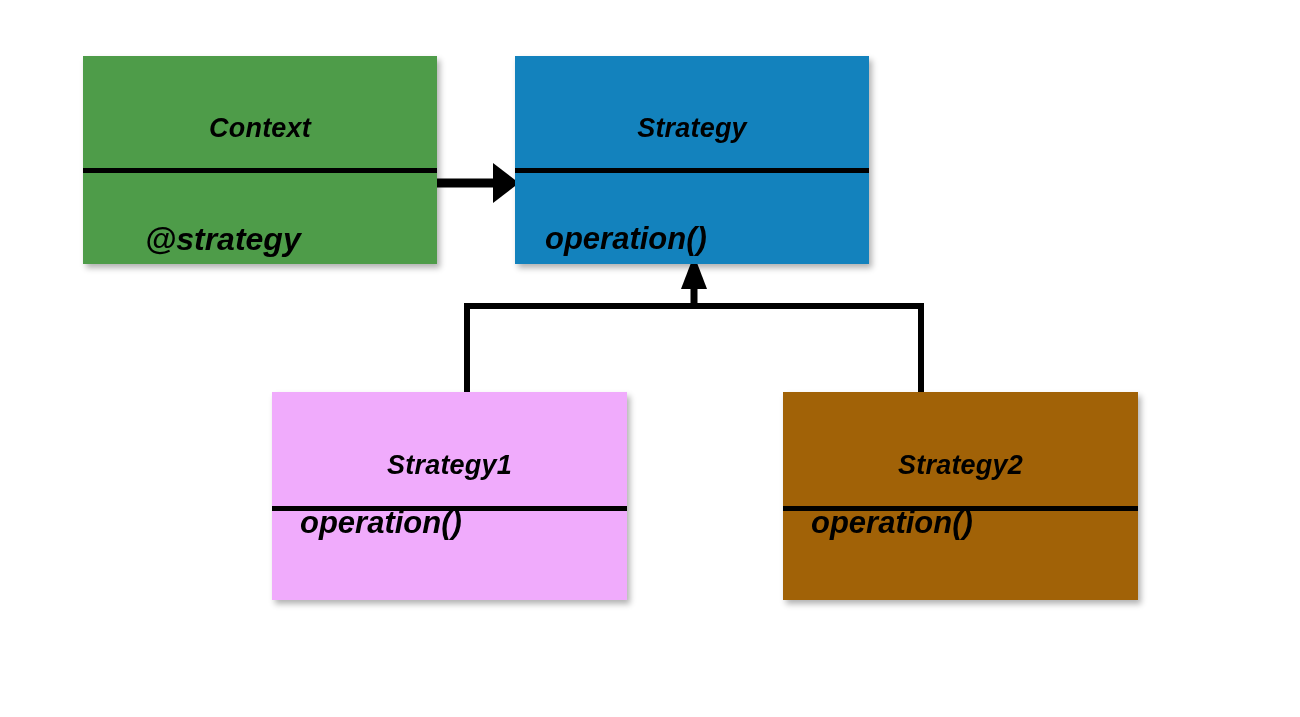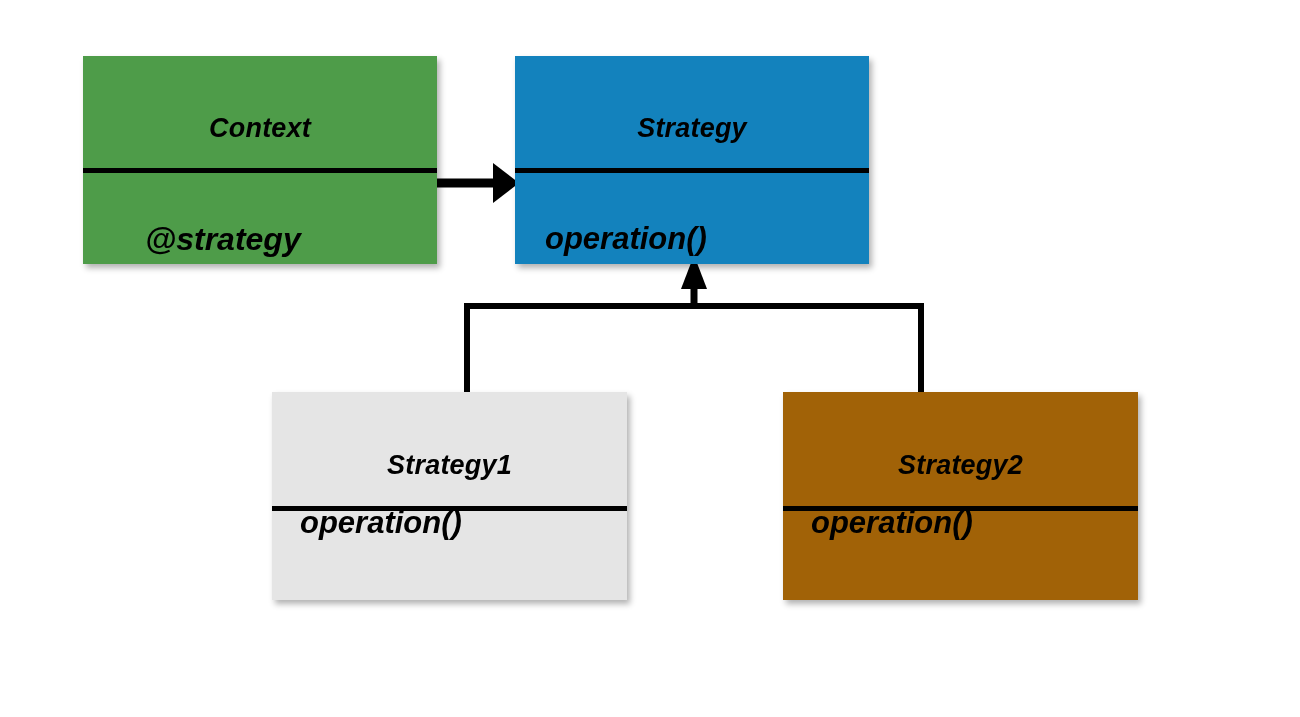--- a/index.html
+++ b/index.html
@@ -135,21 +135,21 @@
     <div class="class-divider"></div>
     <div class="class-member">@strategy</div>
   </div>
 
   <div class="uml-class" id="box-strategy" style="background: rgb(19, 130, 189); color: rgb(0, 0, 0);">
     <div class="class-title">Strategy</div>
     <div class="class-divider"></div>
     <div class="class-member">operation()</div>
   </div>
 
-  <div class="uml-class" id="box-strategy1" style="background: #e5e5e5; color: rgb(0, 0, 0);">
+  <div class="uml-class" id="box-strategy1" style="background: #f0abfc; color: rgb(0, 0, 0);">
     <div class="class-title">Strategy1</div>
     <div class="class-divider"></div>
     <div class="class-member">operation()</div>
   </div>
 
   <div class="uml-class" id="box-strategy2" style="background: #a16207; color: rgb(0, 0, 0);">
     <div class="class-title">Strategy2</div>
     <div class="class-divider"></div>
     <div class="class-member">operation()</div>
   </div>

